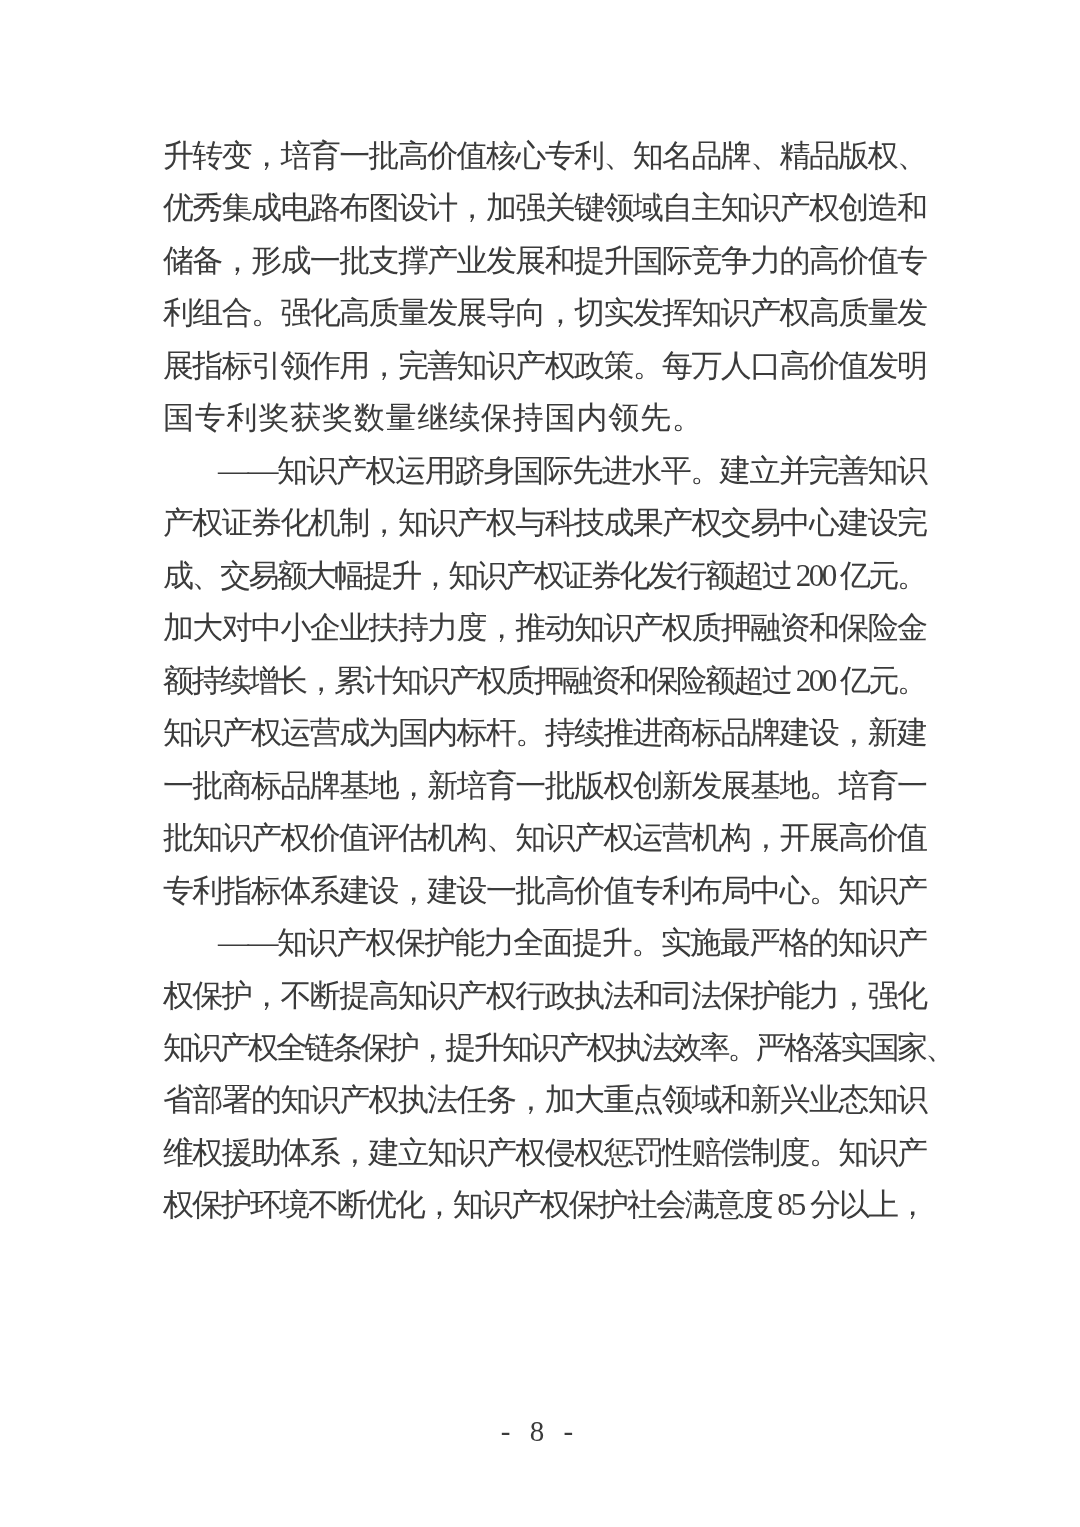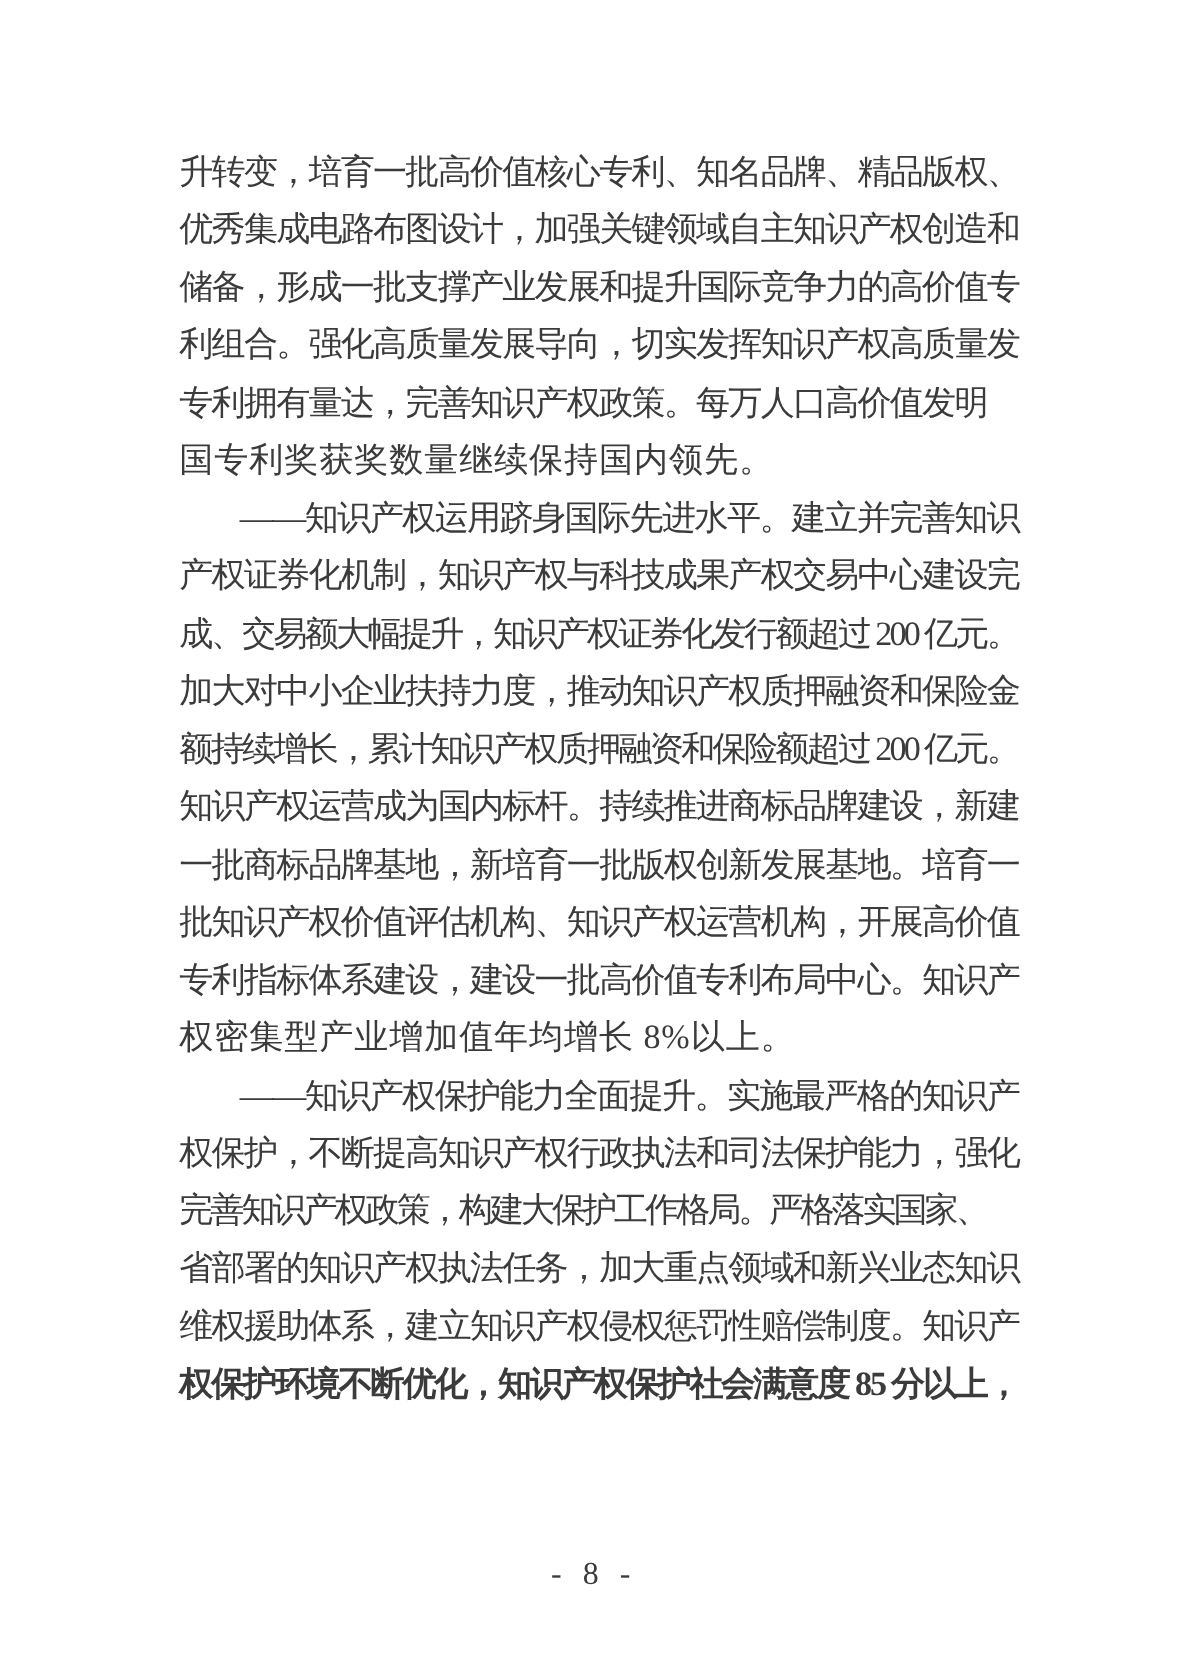--- a/index.html
+++ b/index.html
@@ -57,35 +57,34 @@
 </style>
 </head>
 <body>
 
 <div class="page">
   <main class="body-text" id="lines">
       <div class="line"><span class="line-text" style="letter-spacing: -1.64px; margin-right: 1.64px;">升转变，培育一批高价值核心专利、知名品牌、精品版权、</span></div>
       <div class="line"><span class="line-text" style="letter-spacing: -1.64px; margin-right: 1.64px;">优秀集成电路布图设计，加强关键领域自主知识产权创造和</span></div>
       <div class="line"><span class="line-text" style="letter-spacing: -1.64px; margin-right: 1.64px;">储备，形成一批支撑产业发展和提升国际竞争力的高价值专</span></div>
       <div class="line"><span class="line-text" style="letter-spacing: -1.64px; margin-right: 1.64px;">利组合。强化高质量发展导向，切实发挥知识产权高质量发</span></div>
-      <div class="line"><span class="line-text" style="letter-spacing: -1.64px; margin-right: 1.64px;">专利拥有量达，完善知识产权政策。每万人口高价值发明</span></div>
+      <div class="line"><span class="line-text" style="letter-spacing: -1.64px; margin-right: 1.64px;">展指标引领作用，完善知识产权政策。每万人口高价值发明</span></div>
       <div class="line"><span class="line-text" style="letter-spacing: 0.8px;">国专利奖获奖数量继续保持国内领先。</span></div>
       <div class="line indent"><span class="line-text" style="letter-spacing: -1.47826px; margin-right: 1.47826px;">——知识产权运用跻身国际先进水平。建立并完善知识</span></div>
       <div class="line"><span class="line-text" style="letter-spacing: -1.64px; margin-right: 1.64px;">产权证券化机制，知识产权与科技成果产权交易中心建设完</span></div>
       <div class="line"><span class="line-text" style="letter-spacing: -2.48276px; margin-right: 2.48276px;">成、交易额大幅提升，知识产权证券化发行额超过 200 亿元。</span></div>
       <div class="line"><span class="line-text" style="letter-spacing: -1.64px; margin-right: 1.64px;">加大对中小企业扶持力度，推动知识产权质押融资和保险金</span></div>
       <div class="line"><span class="line-text" style="letter-spacing: -2.48276px; margin-right: 2.48276px;">额持续增长，累计知识产权质押融资和保险额超过 200 亿元。</span></div>
       <div class="line"><span class="line-text" style="letter-spacing: -1.64px; margin-right: 1.64px;">知识产权运营成为国内标杆。持续推进商标品牌建设，新建</span></div>
       <div class="line"><span class="line-text" style="letter-spacing: -1.64px; margin-right: 1.64px;">一批商标品牌基地，新培育一批版权创新发展基地。培育一</span></div>
       <div class="line"><span class="line-text" style="letter-spacing: -1.64px; margin-right: 19px;">批知识产权价值评估机构、知识产权运营机构，开展高价值</span></div>
       <div class="line"><span class="line-text" style="letter-spacing: -1.64px; margin-right: 1.64px;">专利指标体系建设，建设一批高价值专利布局中心。知识产</span></div>
-      <div class="line"><span class="line-text" style="letter-spacing: 0.8px;">权密集型产业增加值年均增长 8%以上。</span></div>
       <div class="line indent"><span class="line-text" style="letter-spacing: -1.47826px; margin-right: 1.47826px;">——知识产权保护能力全面提升。实施最严格的知识产</span></div>
       <div class="line"><span class="line-text" style="letter-spacing: -1.64px; margin-right: 1.64px;">权保护，不断提高知识产权行政执法和司法保护能力，强化</span></div>
-      <div class="line"><span class="line-text" style="letter-spacing: -2.76923px; margin-right: 2.76923px;">完善知识产权政策，构建大保护工作格局。严格落实国家、</span></div>
+      <div class="line"><span class="line-text" style="letter-spacing: -2.76923px; margin-right: 2.76923px;">知识产权全链条保护，提升知识产权执法效率。严格落实国家、</span></div>
       <div class="line"><span class="line-text" style="letter-spacing: -1.64px; margin-right: 1.64px;">省部署的知识产权执法任务，加大重点领域和新兴业态知识</span></div>
       <div class="line"><span class="line-text" style="letter-spacing: -1.64px; margin-right: 1.64px;">维权援助体系，建立知识产权侵权惩罚性赔偿制度。知识产</span></div>
-      <div class="line"><span class="line-text" style="letter-spacing: -2.01786px; margin-right: 2.01786px; font-weight: bold;">权保护环境不断优化，知识产权保护社会满意度 85 分以上，</span></div>
+      <div class="line"><span class="line-text" style="letter-spacing: -2.01786px; margin-right: 2.01786px;">权保护环境不断优化，知识产权保护社会满意度 85 分以上，</span></div>
     </main>
   <footer class="page-footer">
     <span class="page-number">- 8 -</span>
   </footer>
 </div>
 
 </body></html>

